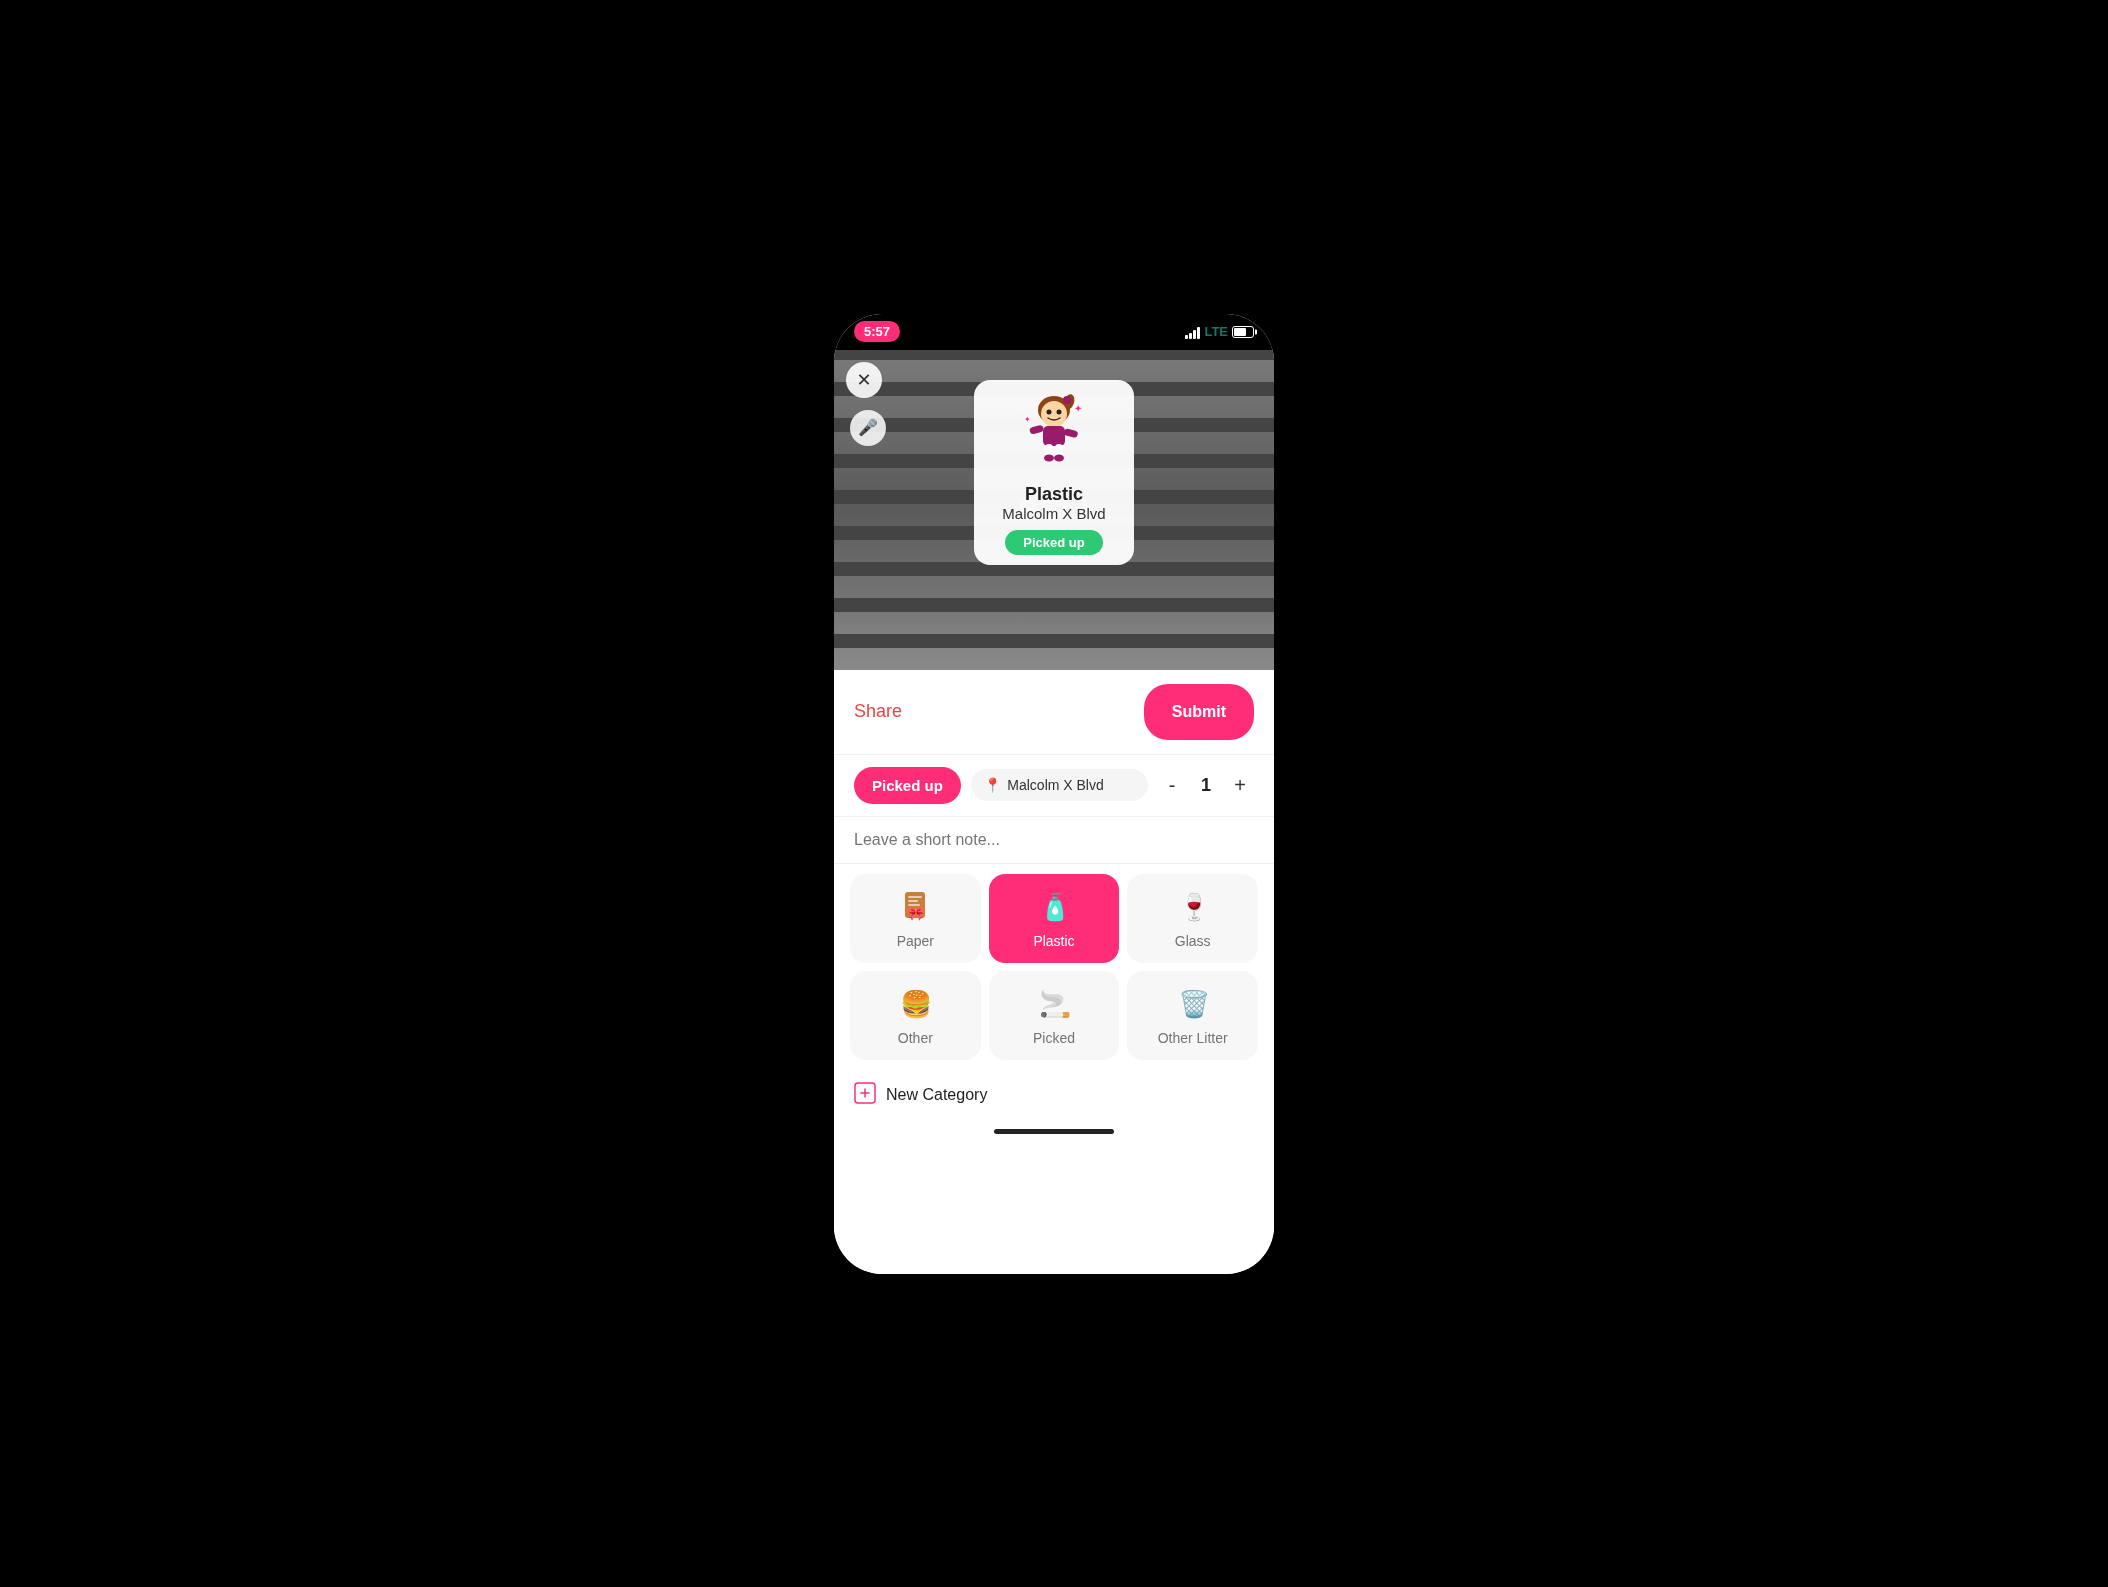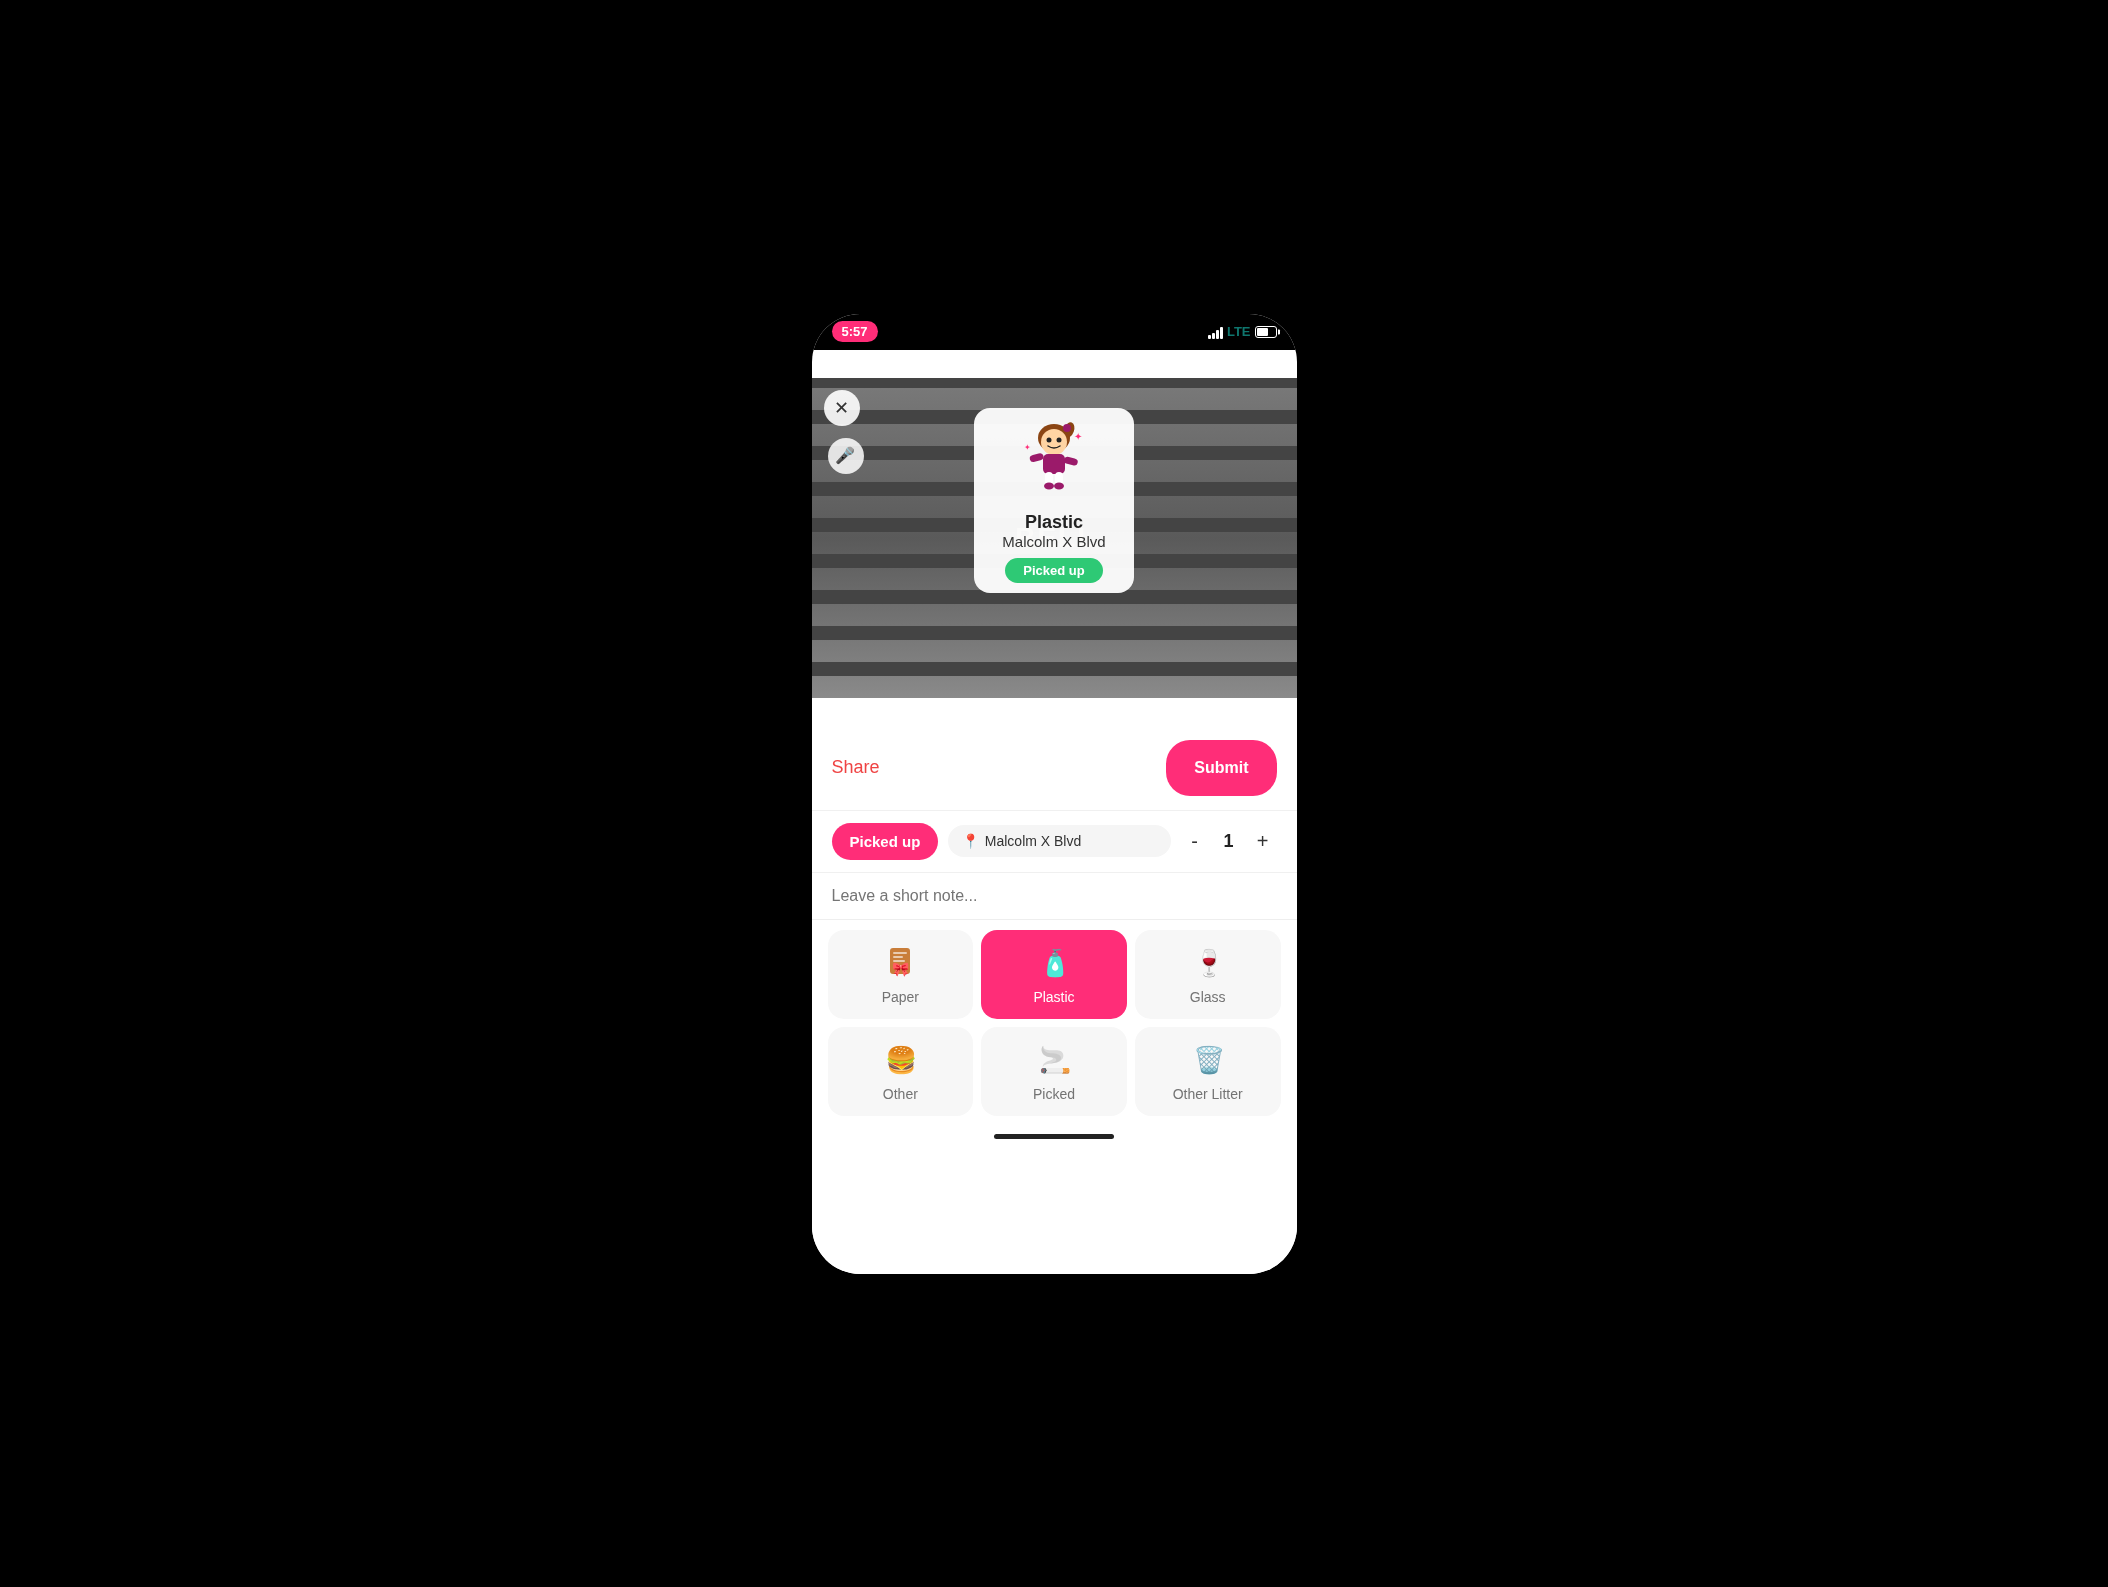--- a/index.html
+++ b/index.html
@@ -5,29 +5,28 @@
     * { margin: 0; padding: 0; box-sizing: border-box; }
     body {
       background: #000;
       display: flex;
       justify-content: center;
       align-items: center;
       min-height: 100vh;
       font-family: -apple-system, BlinkMacSystemFont, 'Helvetica Neue', sans-serif;
     }
     .phone-frame {
-      width: 485px;
+      width: 440px;
       min-height: 960px;
       background: #fff;
       border-radius: 48px;
       overflow: hidden;
       position: relative;
       display: flex;
       flex-direction: column;
-      gap: 28px;
     }
     
     .status-bar {
       background: #000;
       display: flex;
       justify-content: space-between;
       align-items: center;
       padding: 6px 20px;
       height: 36px;
     }
@@ -492,19 +491,28 @@
           <button class="category-item">
       <span class="category-emoji"><svg width="34" height="34" viewBox="0 0 34 34">
                 <text x="2" y="28" font-size="26">🗑️</text>
               </svg></span>
       <span class="category-label">Other Litter</span>
     </button>
         </div>
     </div>
 
     
+    <div class="new-category-row">
+      <span class="new-cat-icon">
+        <svg width="22" height="22" viewBox="0 0 22 22" fill="none" xmlns="http://www.w3.org/2000/svg">
+          <rect x="1" y="1" width="20" height="20" rx="3" stroke="#ff2d78" stroke-width="1.5" fill="none"></rect>
+          <path d="M7 11h8M11 7v8" stroke="#ff2d78" stroke-width="1.5" stroke-linecap="round"></path>
+        </svg>
+      </span>
+      <span class="new-cat-label">New Category</span>
+    </div>
 
     
     <div class="home-indicator">
       <div class="home-bar"></div>
     </div>
   </div>
 </div>
 
 </body></html>

